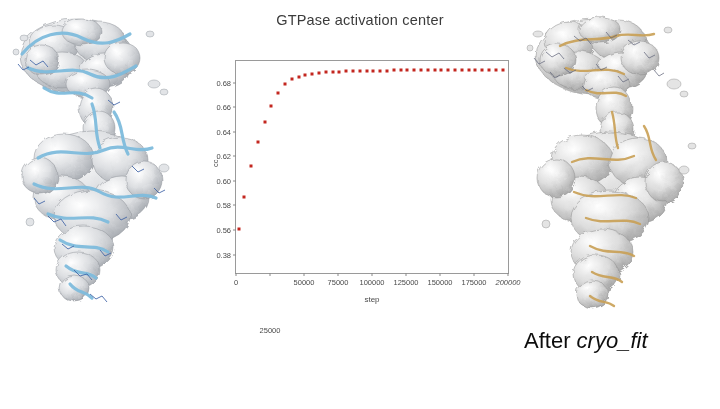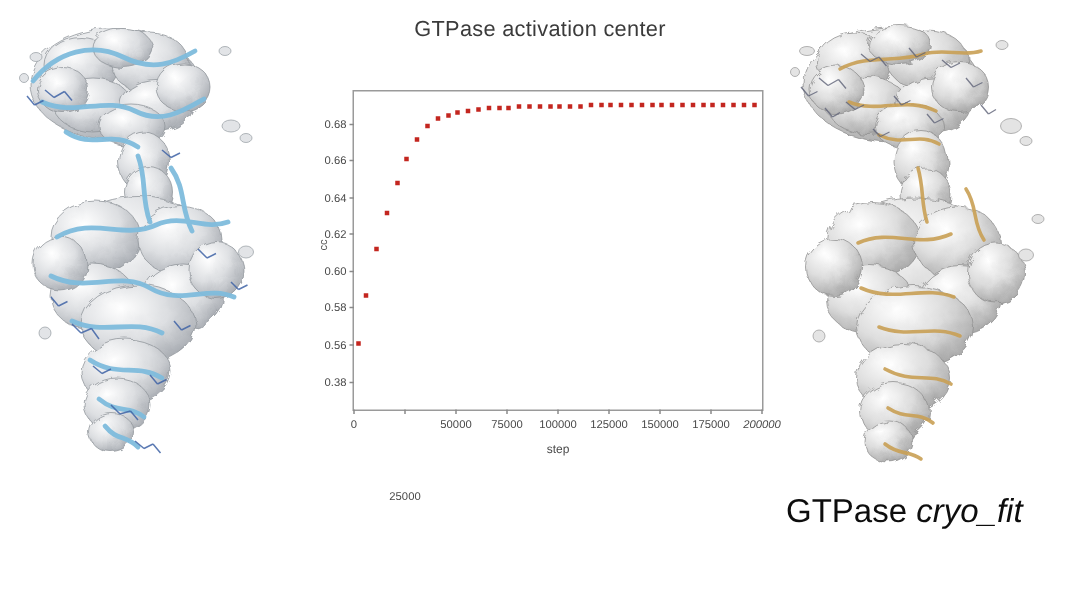--- a/index.html
+++ b/index.html
@@ -305,17 +305,17 @@
         <path d="M66,80 l5,5 M71,85 l6,-3"></path>
         <path d="M138,64 l5,6 M143,70 l5,-3"></path>
         <path d="M34,66 l5,6 M39,72 l5,-3"></path>
       </g>
     </svg>
   </div>
 
 
   <div class="caption" id="caption-right">
     <div>
-      <span>GTPase </span><span class="it">cryo_fit</span>
+      <span>After </span><span class="it">cryo_fit</span>
     </div>
   </div>
 
 </div>
 
 </body></html>

